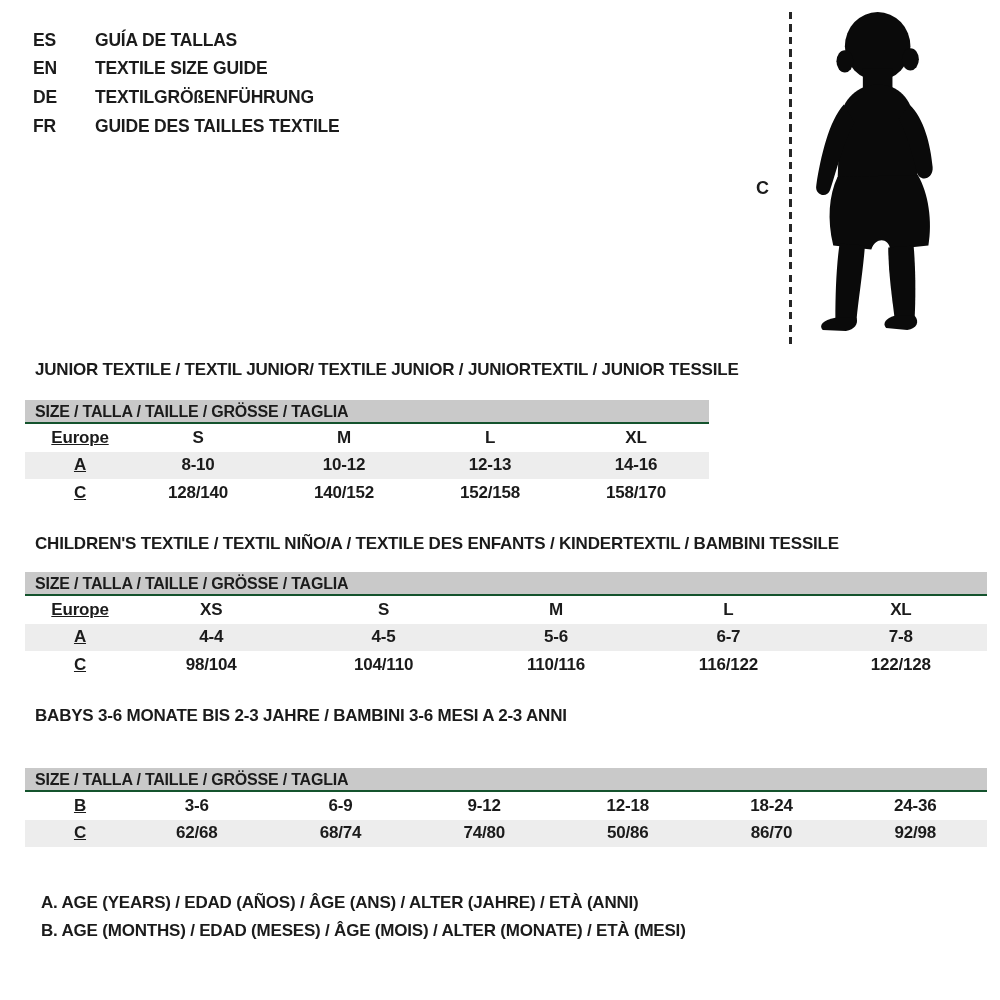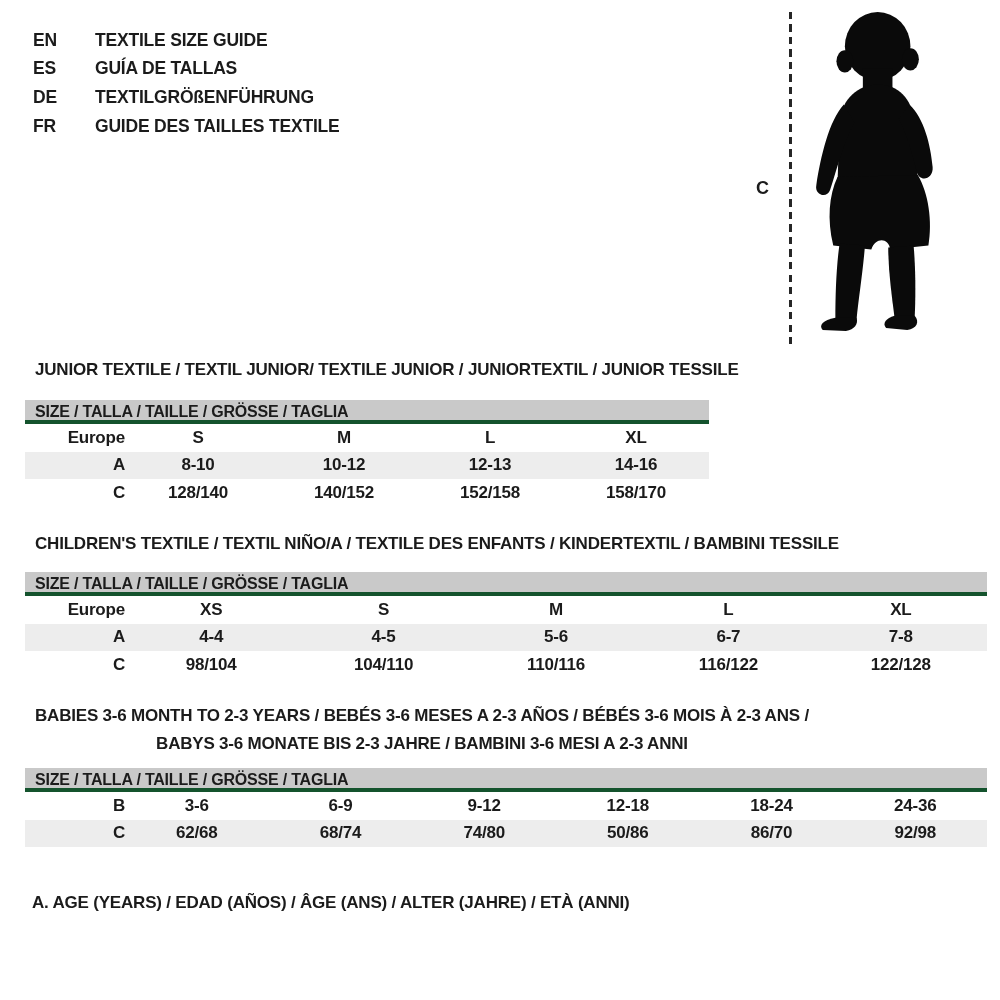--- a/index.html
+++ b/index.html
@@ -30,47 +30,47 @@
   .height-label { left:756px; top:178px; font-size:18px; }
 
   
   .sec-title { font-size:17px; line-height:28px;text-align:center; }
 
   
   .tbl { position:absolute; }
   .size-bar {
     height:24px; line-height:24px;
     background:#c9c9c9;
-    border-bottom:4px solid #14532d;
+    border-bottom:2px solid #14532d;
     padding-left:10px;
     font-size:16px;
   }
   .row { display:grid; height:27.5px; align-items:center; font-size:17px; }
   .cols5 { grid-template-columns:100px repeat(4,1fr); }
   .cols6 { grid-template-columns:100px repeat(5,1fr); }
   .cols7 { grid-template-columns:100px repeat(6,1fr); }
   .row > span { text-align:center; }
-  .row > span:first-child { text-align:right; padding-left:10px; }
+  .row > span:first-child { text-align:center; padding-left:10px;text-decoration:underline; }
   .row.alt { background:#ededed; }
 
   
-  .notes { left:32px; top:889px; }
+  .notes { left:41px; top:889px; }
   .note-line { font-size:17px; line-height:28.2px; }
 </style>
 </head>
 <body>
 
 <div class="abs langs">
   <div class="lang-row">
+    <span>ES</span>
+    <span>GUÍA DE TALLAS</span>
+  </div>
+  <div class="lang-row">
     <span>EN</span>
     <span>TEXTILE SIZE GUIDE</span>
-  </div>
-  <div class="lang-row">
-    <span>ES</span>
-    <span>GUÍA DE TALLAS</span>
   </div>
   <div class="lang-row">
     <span>DE</span>
     <span>TEXTILGRÖßENFÜHRUNG</span>
   </div>
   <div class="lang-row">
     <span>FR</span>
     <span>GUIDE DES TAILLES TEXTILE</span>
   </div>
 </div>
@@ -143,21 +143,20 @@
     <span>C</span>
     <span>98/104</span>
     <span>104/110</span>
     <span>110/116</span>
     <span>116/122</span>
     <span>122/128</span>
   </div>
 </div>
 
 <div class="abs sec-title" style="left:35px; top:702px;">
-  <div>BABIES 3-6 MONTH TO 2-3 YEARS / BEBÉS 3-6 MESES A 2-3 AÑOS / BÉBÉS 3-6 MOIS À 2-3 ANS /</div>
   <div>BABYS 3-6 MONATE BIS 2-3 JAHRE / BAMBINI 3-6 MESI A 2-3 ANNI</div>
 </div>
 <div class="tbl" style="left:25px; top:768px; width:962px;">
   <div class="size-bar">SIZE / TALLA / TAILLE / GRÖSSE / TAGLIA</div>
   <div class="row cols7">
     <span>B</span>
     <span>3-6</span>
     <span>6-9</span>
     <span>9-12</span>
     <span>12-18</span>
@@ -170,13 +169,14 @@
     <span>68/74</span>
     <span>74/80</span>
     <span>50/86</span>
     <span>86/70</span>
     <span>92/98</span>
   </div>
 </div>
 
 <div class="abs notes">
   <div class="note-line">A. AGE (YEARS) / EDAD (AÑOS) / ÂGE (ANS) / ALTER (JAHRE) / ETÀ (ANNI)</div>
+  <div class="note-line">B. AGE (MONTHS) / EDAD (MESES) / ÂGE (MOIS) / ALTER (MONATE) / ETÀ (MESI)</div>
 </div>
 
 </body></html>

